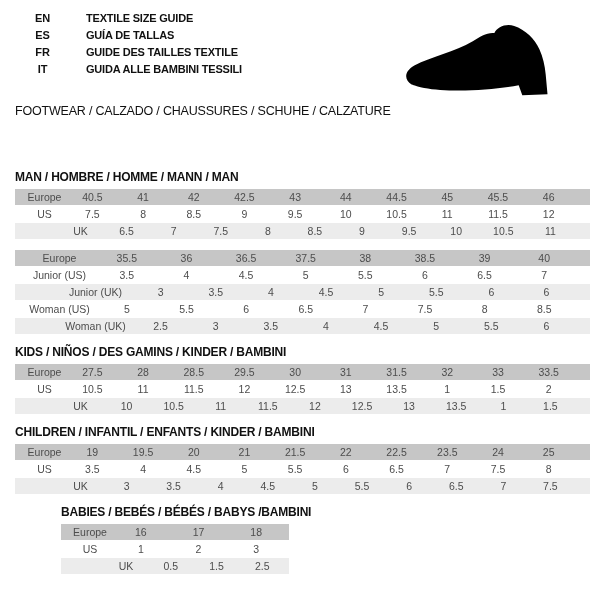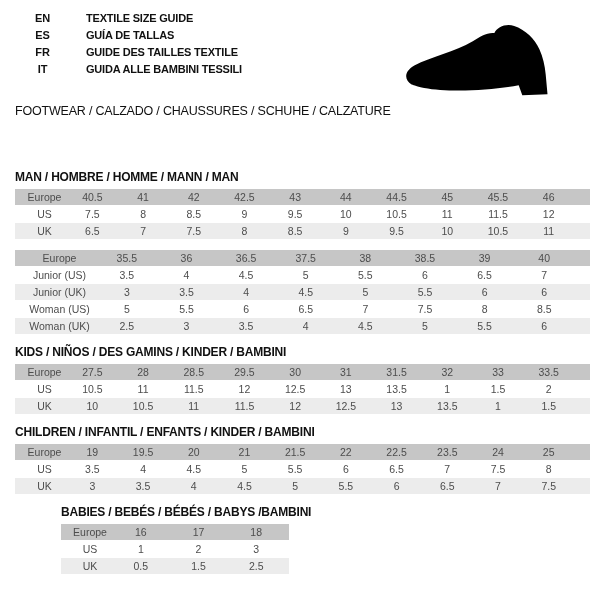--- a/index.html
+++ b/index.html
@@ -53,21 +53,21 @@
     line-height:15px; margin-bottom:4px; letter-spacing:-0.2px; white-space:nowrap;
   }
   .table-row {
     display:flex; align-items:center;
     height:16px; margin-bottom:1px;
     font-size:10.5px; color:var(--cell-text);
     padding-right:16px; box-sizing:border-box;
   }
   .size-table.narrow .table-row { padding-right:4px; }
   .row-header { background:var(--header-row-bg); }
-  .row-alt { background:var(--alt-row-bg); }
+  .row-alt { background:var(--alt-row-bg);padding-left:36px; }
   .row-plain { background:var(--row-bg); }
   .label-cell { width:45px; padding-left:7px; flex:none; white-space:nowrap;text-align:center; }
   .size-table.wide-label .label-cell { width:75px; }
   .size-table.narrow .label-cell { width:44px; }
   .value-cell { flex:1; text-align:center; }
 </style>
 </head>
 <body>
 
 <div class="lang-list">

